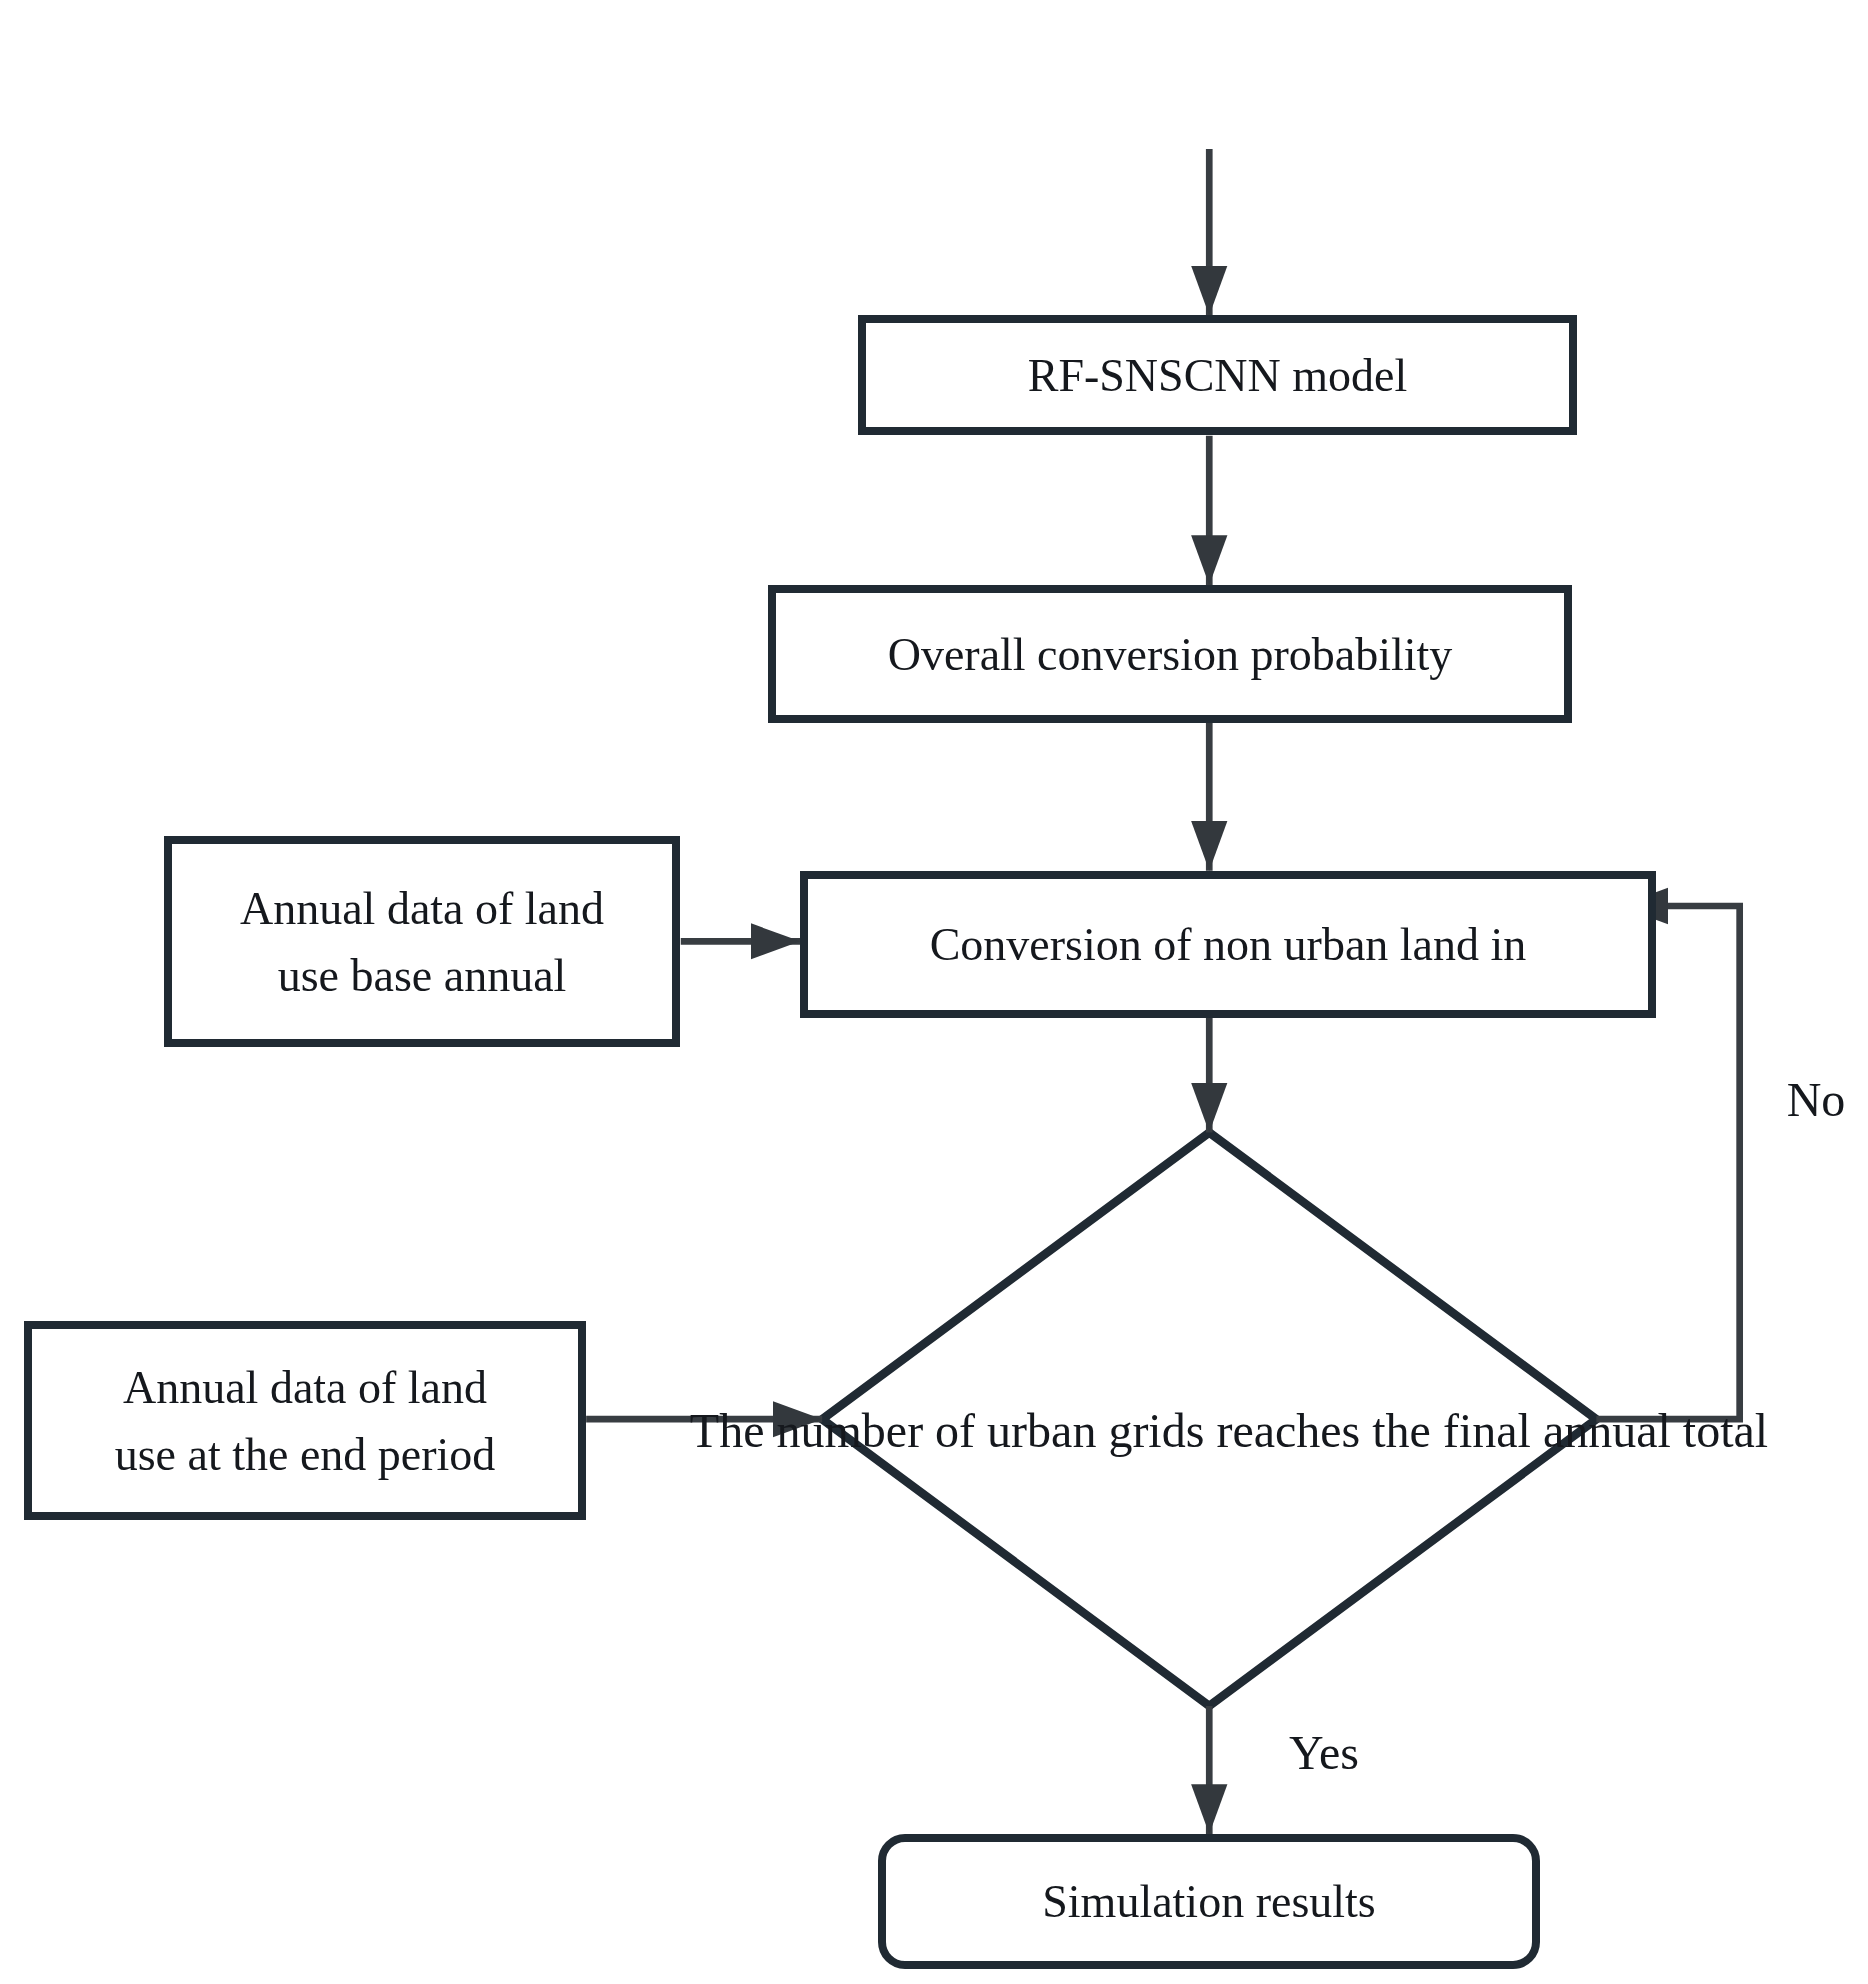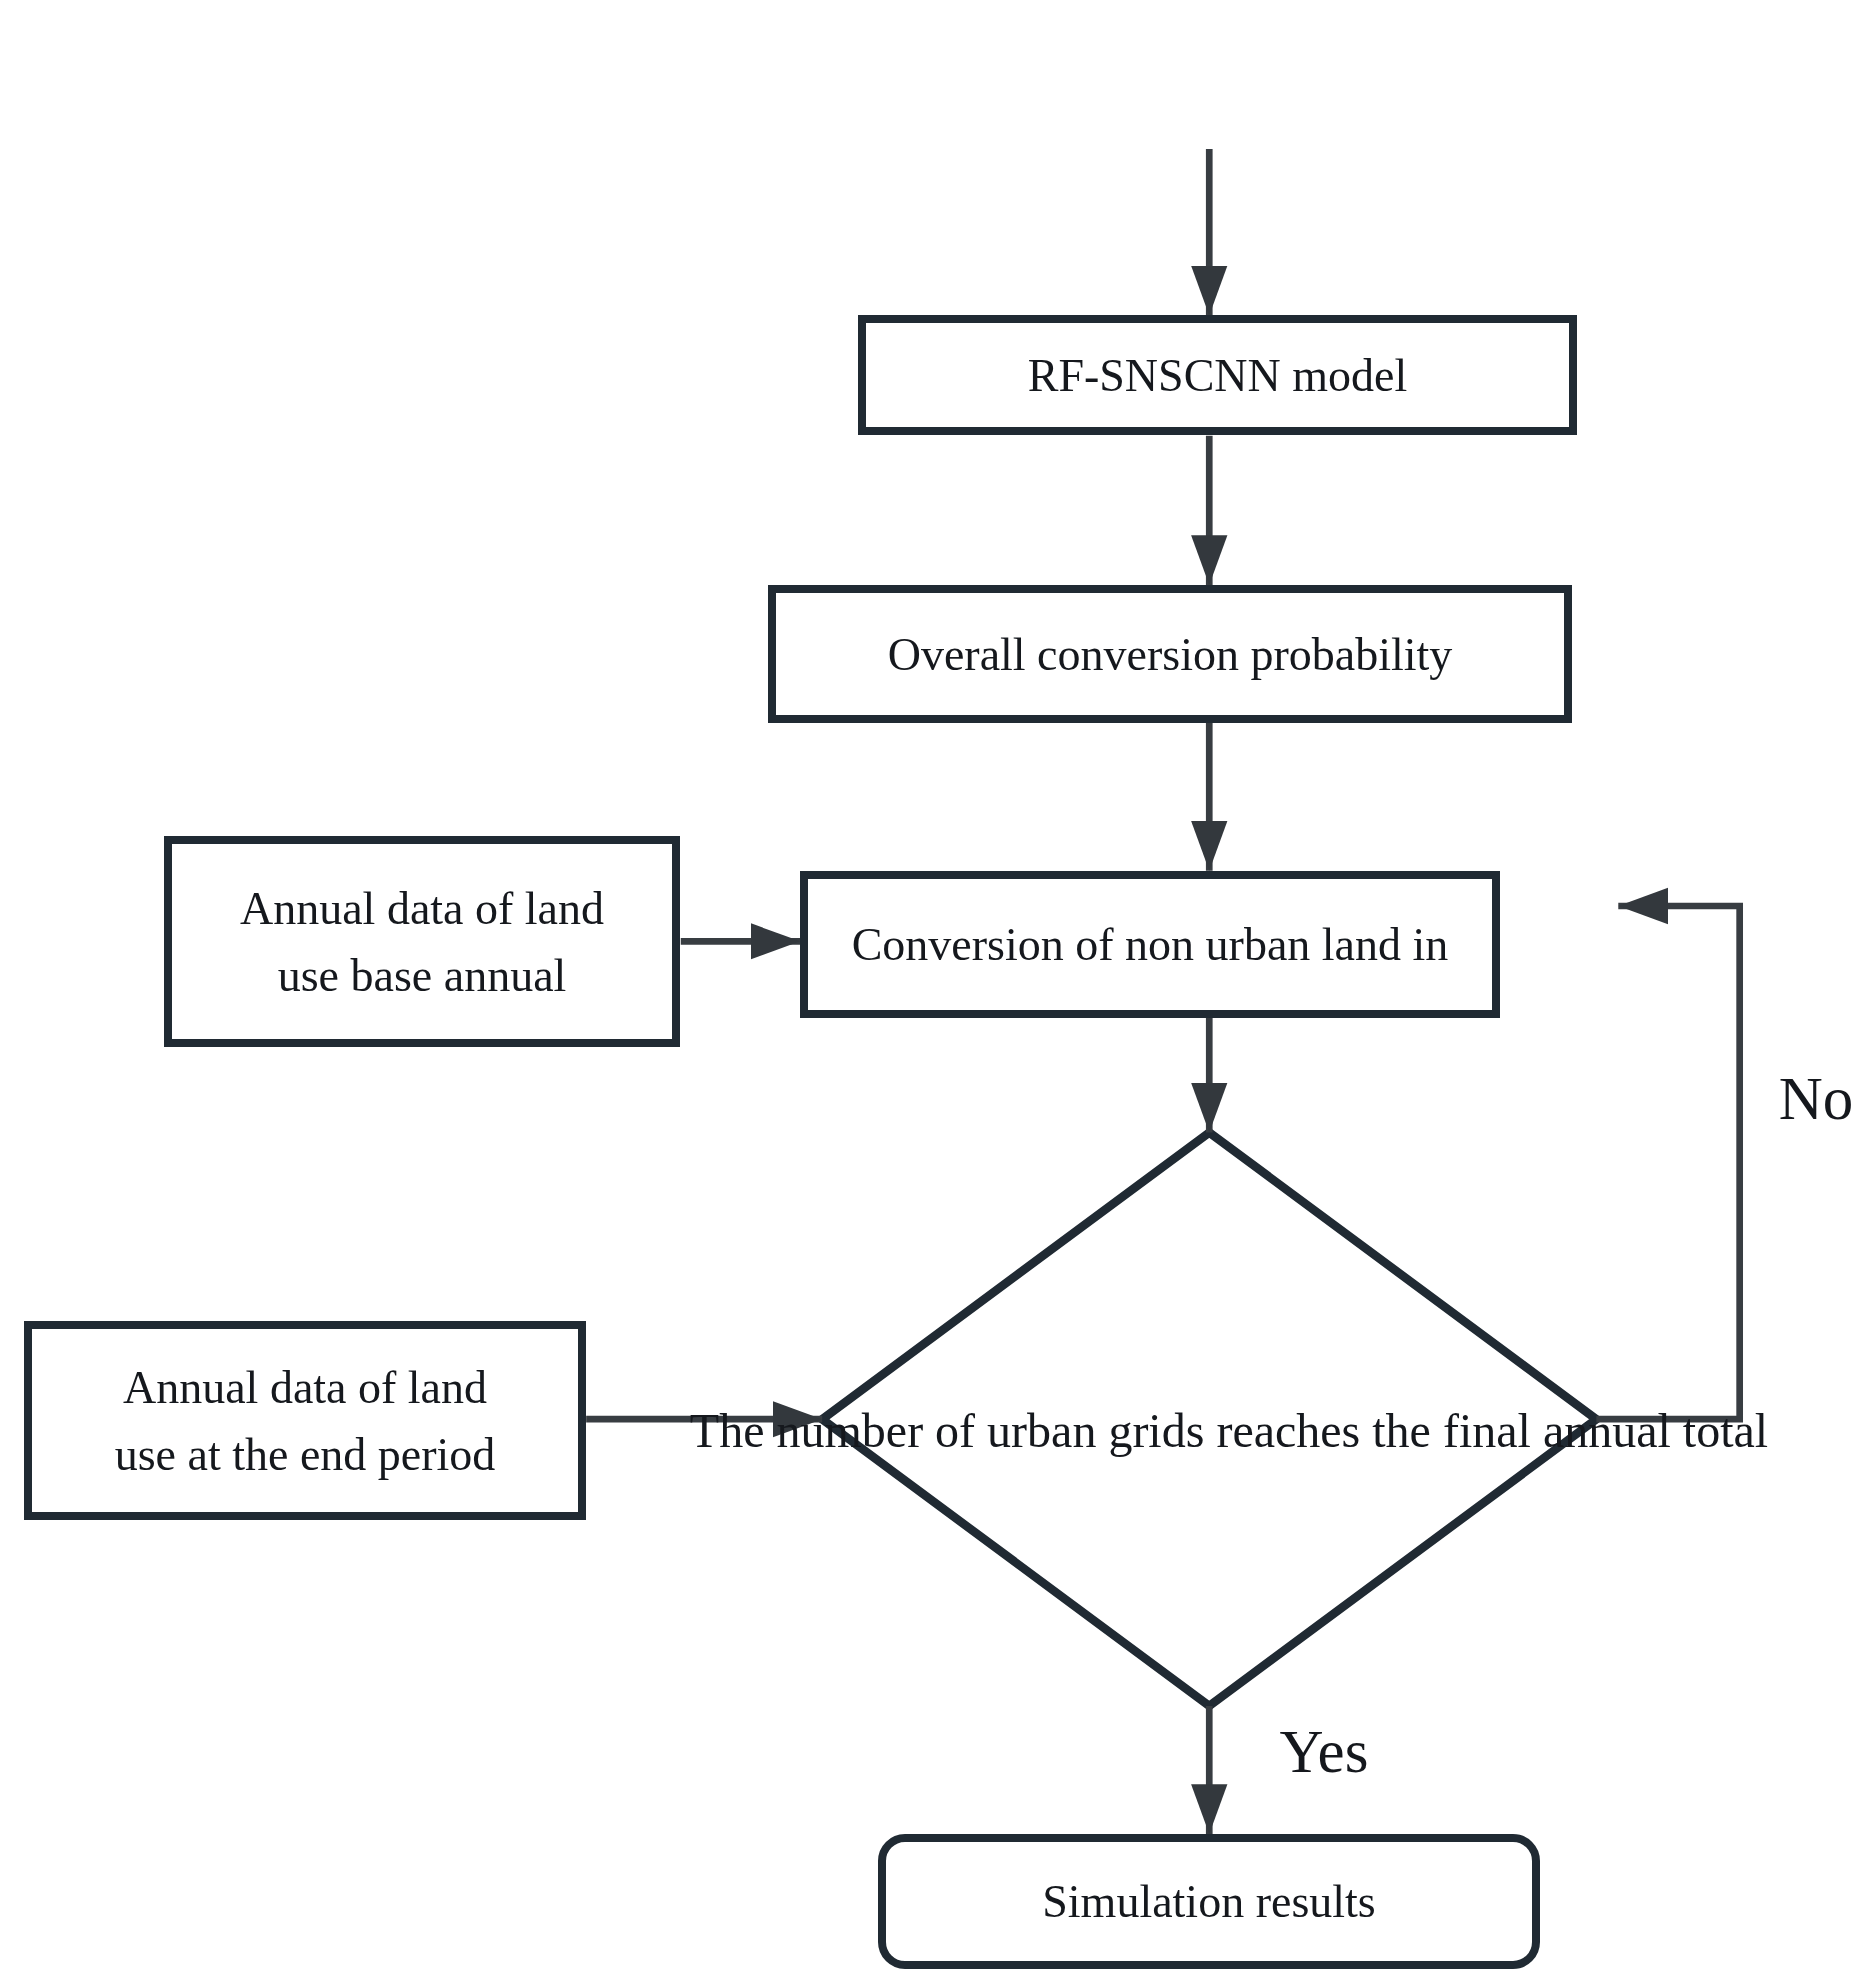--- a/index.html
+++ b/index.html
@@ -56,30 +56,30 @@
     left:1229px;top:1430px;
     transform:translate(-50%,-50%);
     text-align:center;
     font-size:48px;
     line-height:71px;
     white-space:nowrap;
   }
   .edge-label{
     position:absolute;
     transform:translate(-50%,-50%);
-    font-size:61px;
+    font-size:48px;
     white-space:nowrap;
   }
   .edge-label.no{left:1816px;top:1099px;}
   .edge-label.yes{left:1324px;top:1752px;}
   
   .n-driver{left:975px;top:27px;width:468px;height:122px;}
   .n-model{left:850px;top:315px;width:719px;height:120px;margin-left:8px;}
   .n-probability{left:768px;top:585px;width:804px;height:138px;}
-  .n-conversion{left:800px;top:871px;width:700px;height:147px;}
+  .n-conversion{left:800px;top:871px;width:856px;height:147px;}
   .n-base{left:164px;top:836px;width:516px;height:211px;}
   .n-end{left:24px;top:1321px;width:562px;height:199px;}
   .n-results{left:878px;top:1834px;width:662px;height:135px;border-radius:27px;}
 </style>
 </head>
 <body>
 
 <div class="stage">
 
   <svg class="connectors" viewBox="0 0 1955 2076" xmlns="http://www.w3.org/2000/svg">

